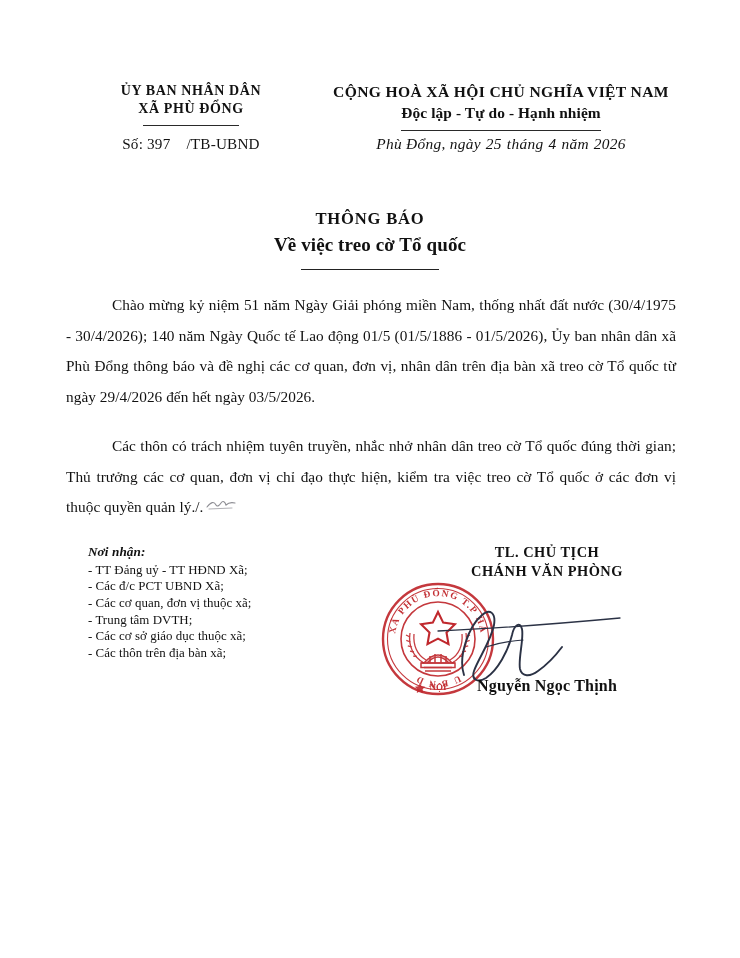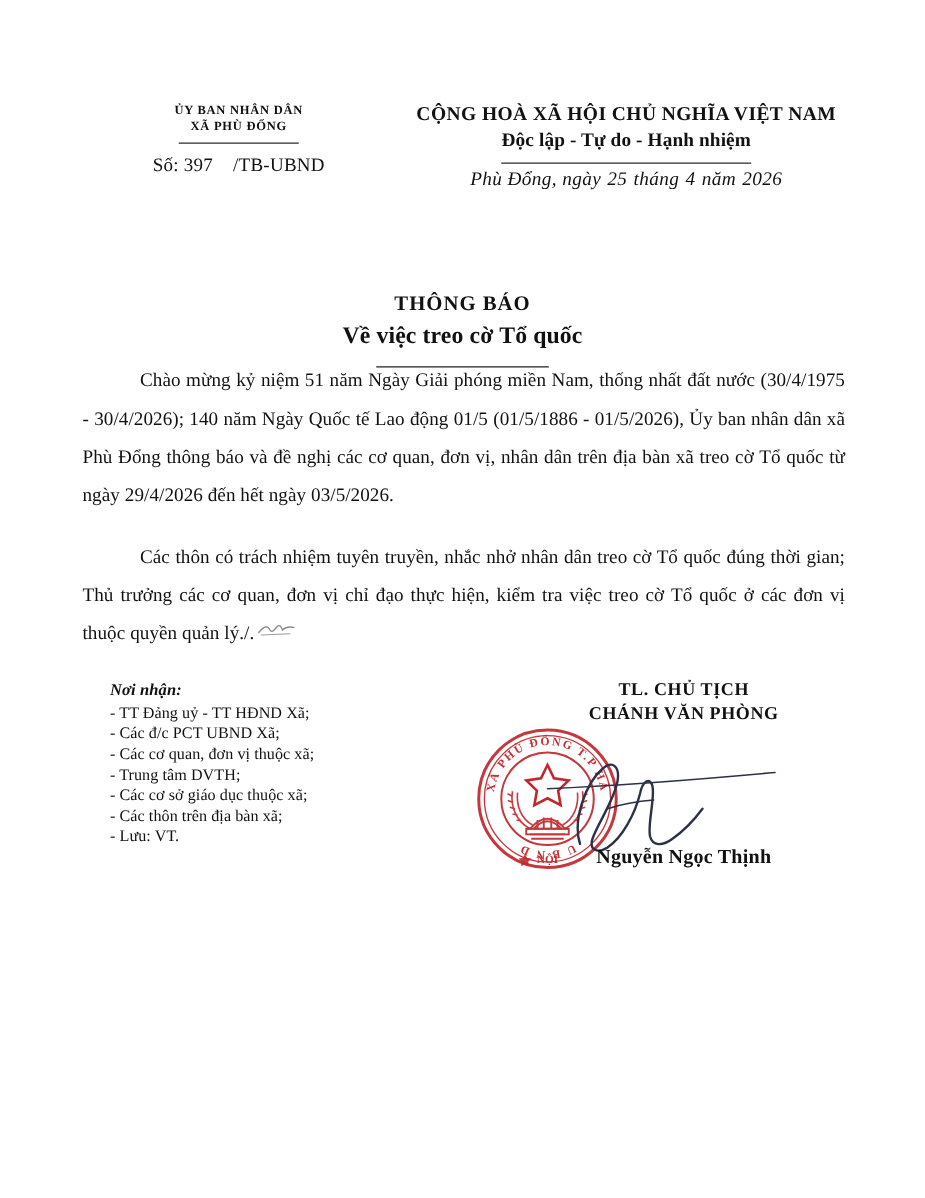--- a/index.html
+++ b/index.html
@@ -35,21 +35,21 @@
   .header-left {
     width: 258px;
     text-align: center;
     flex: 0 0 auto;
   }
   .header-right {
     flex: 1 1 auto;
     text-align: center;
   }
   .org-name {
-    font-size: 10px;
+    font-size: 14px;
     font-weight: bold;
     letter-spacing: 0.6px;
     line-height: 1.32;
     white-space: nowrap;
   }
   .nation-name {
     font-size: 15.6px;
     font-weight: bold;
     letter-spacing: 0.35px;
     line-height: 1.3;
@@ -88,21 +88,20 @@
   }
   .date-line .sp { display: inline-block; width: 5px; }
 
   
   .title-block {
     position: absolute;
     top: 208px;
     left: 0;
     right: 0;
     text-align: center;
-    margin-top: 24px;
   }
   .title-main {
     font-size: 16.6px;
     font-weight: bold;
     letter-spacing: 0.8px;
     line-height: 1.3;
   }
   .title-sub {
     font-size: 19px;
     font-weight: bold;
@@ -262,21 +261,20 @@
 
     <div class="recipients">
       <div class="recipients-title">Nơi nhận:</div>
       <ul class="recipients-list">
         <li>- TT Đảng uỷ - TT HĐND Xã;</li>
         <li>- Các đ/c PCT UBND Xã;</li>
         <li>- Các cơ quan, đơn vị thuộc xã;</li>
         <li>- Trung tâm DVTH;</li>
         <li>- Các cơ sở giáo dục thuộc xã;</li>
         <li>- Các thôn trên địa bàn xã;</li>
-        <li>- Lưu: VT.</li>
       </ul>
     </div>
 
     <div class="signature">
       <div class="sig-role">TL. CHỦ TỊCH</div>
       <div class="sig-role">CHÁNH VĂN PHÒNG</div>
 
       <div class="seal-wrap">
         <svg width="116" height="116" viewBox="0 0 116 116">
           <g stroke="#c0282d" fill="none" opacity="0.92">

